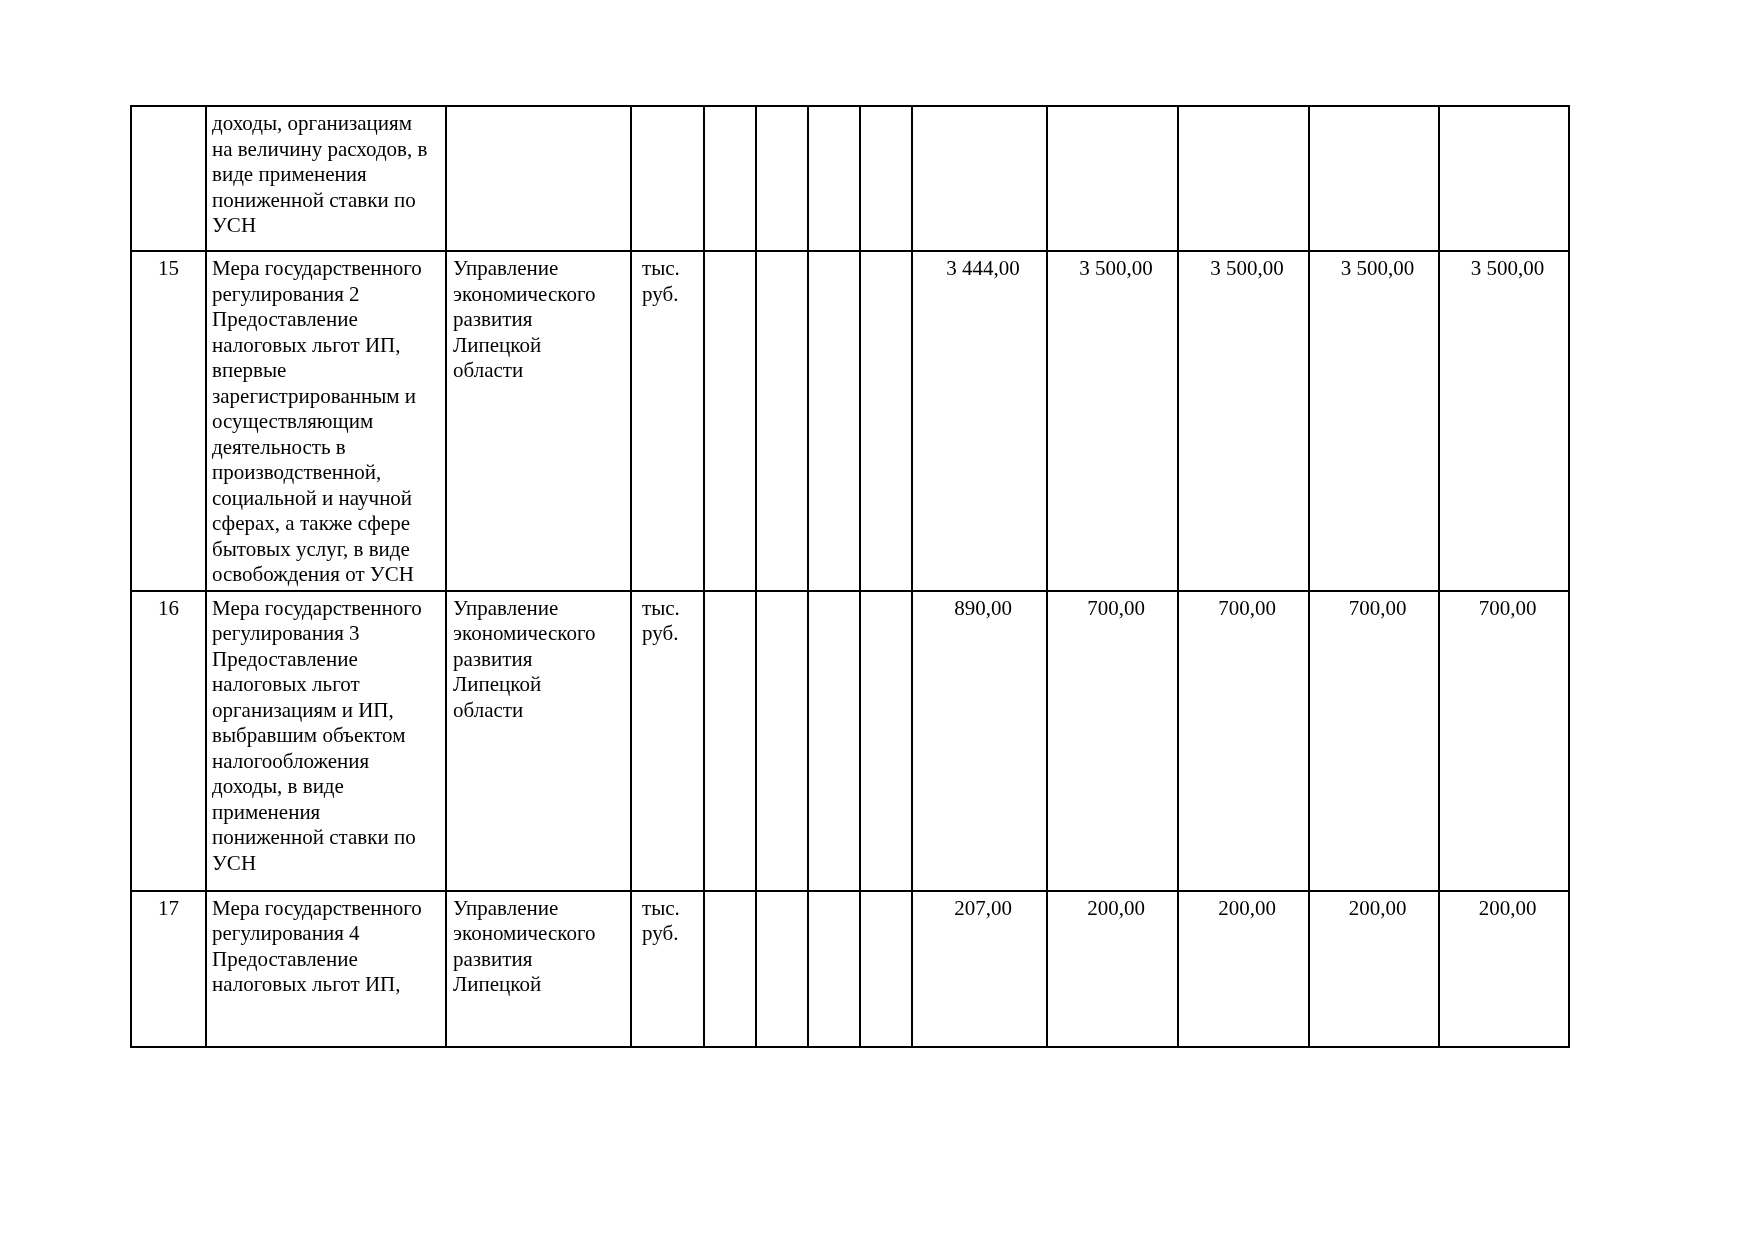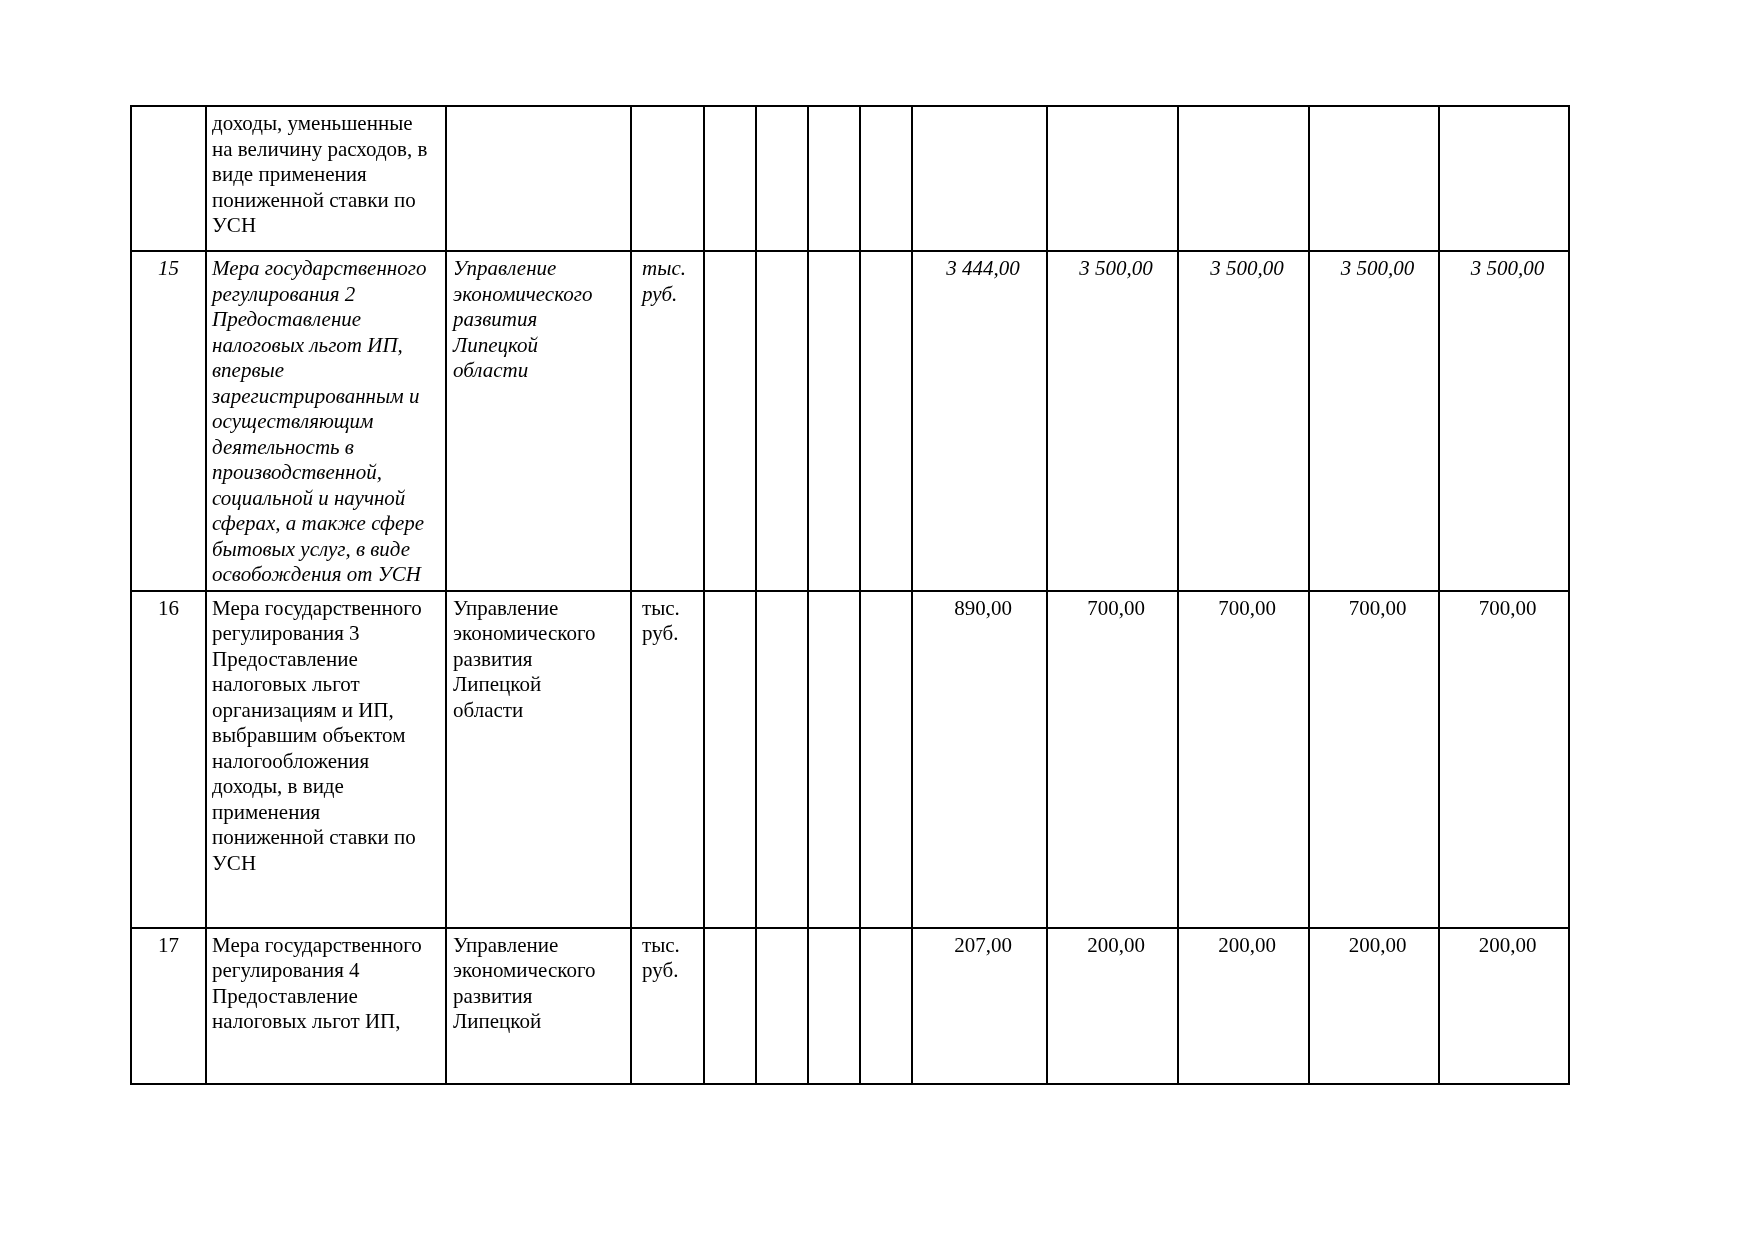--- a/index.html
+++ b/index.html
@@ -23,22 +23,22 @@
   td {
     border: 2px solid #000;
     vertical-align: top;
     padding: 4px 4px 2px 6px;
     font-size: 21px;
     line-height: 25.5px;
     overflow: hidden;
     white-space: pre;
   }
   tr.r0 { height: 145px; }
-  tr.r1 { height: 312px; font-style: italic; }
-  tr.r2 { height: 337px; }
+  tr.r1 { height: 312px; }
+  tr.r2 { height: 300px; }
   tr.r3 { height: 156px; }
   td.c-num { text-align: center; padding-left: 2px; padding-right: 2px; }
   td.c-desc { padding-left: 5px; padding-right: 2px; }
   td.c-auth { padding-left: 6px; padding-right: 2px; margin-top: 12px; }
   td.c-unit { padding-left: 10px; padding-right: 2px; }
   td.c-val  { text-align: center; padding-left: 9px; padding-right: 2px; }
 </style>
 </head>
 <body>
 
@@ -56,21 +56,21 @@
       <col style="width:135px">
       <col style="width:131px">
       <col style="width:131px">
       <col style="width:130px">
       <col style="width:130px">
     </colgroup>
     <tbody>
 
       <tr class="r0">
         <td class="c-num"></td>
-        <td class="c-desc">доходы, уменьшенные
+        <td class="c-desc">доходы, организациям
 на величину расходов, в
 виде применения
 пониженной ставки по
 УСН</td>
         <td class="c-auth"></td>
         <td class="c-unit"></td>
         <td class="c-empty"></td>
         <td class="c-empty"></td>
         <td class="c-empty"></td>
         <td class="c-empty"></td>

